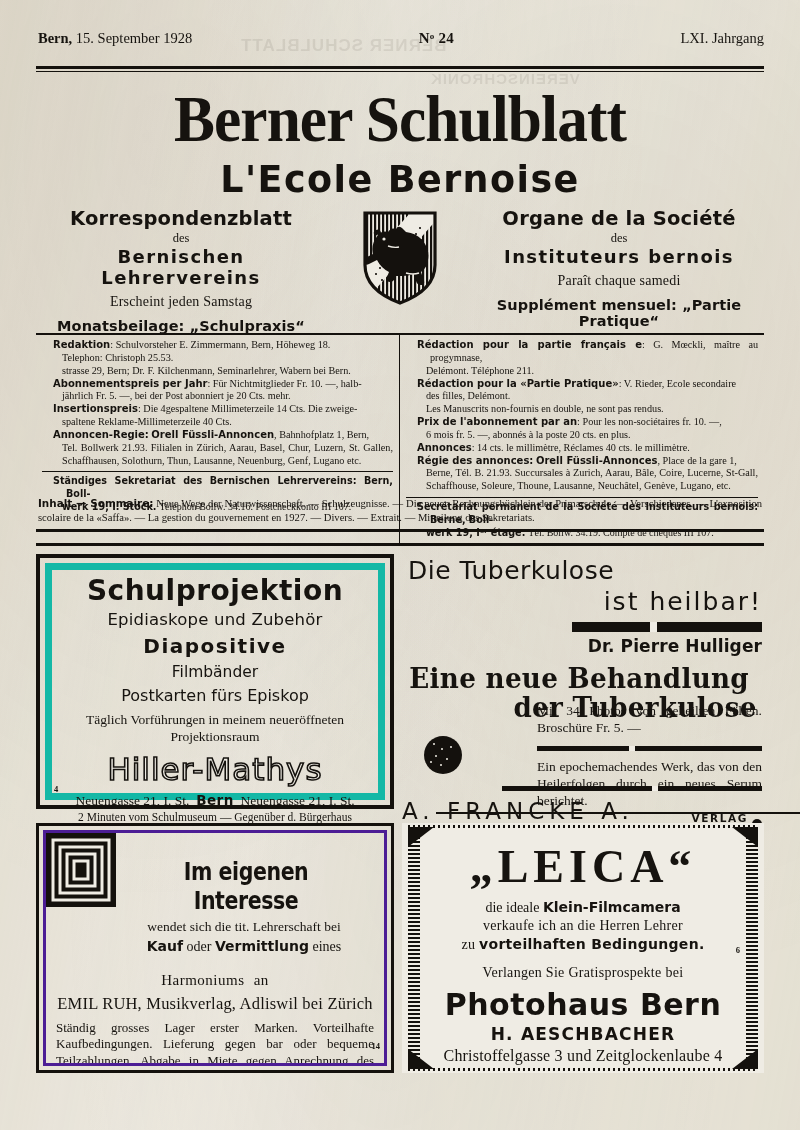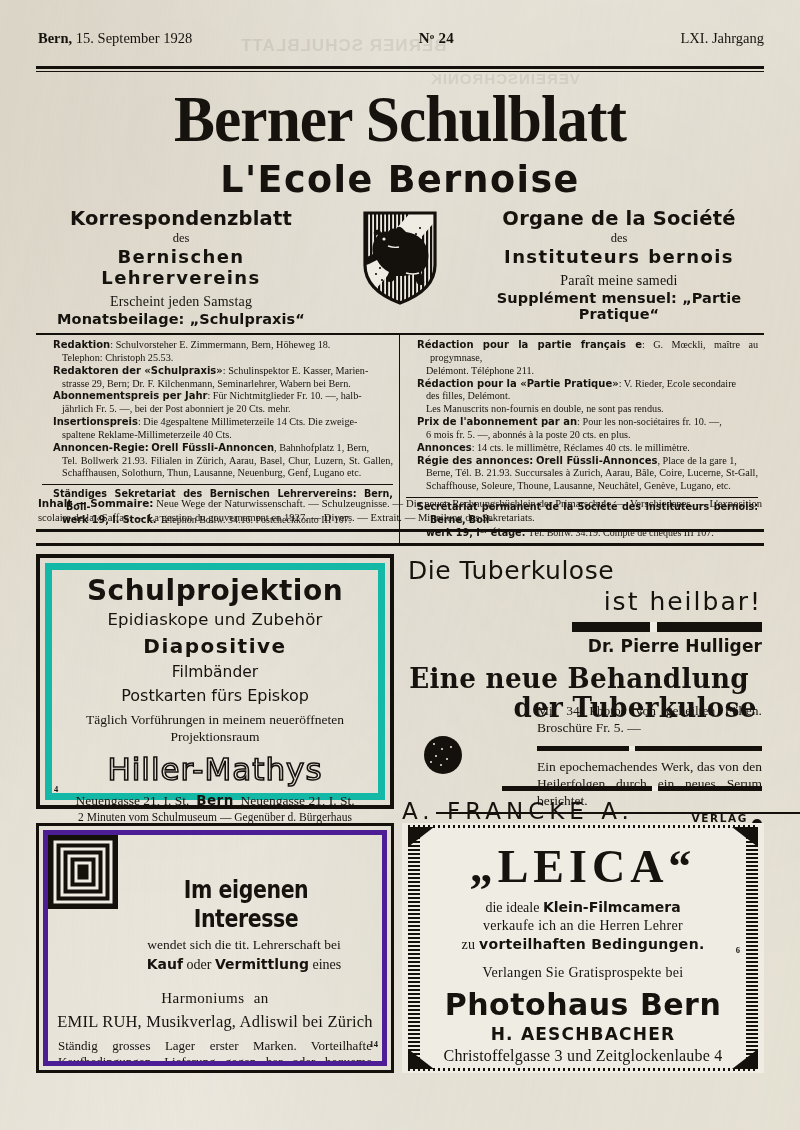--- a/index.html
+++ b/index.html
@@ -108,21 +108,21 @@
     font-weight: bold;
     font-size: 18px;
     letter-spacing: 1.4px;
     line-height: 1.15;
   }
   .sh-l3 { font-size: 14px; margin-top: 5px; letter-spacing: .2px; }
   .sh-l4 {
     font-family: "DejaVu Sans", sans-serif;
     font-weight: bold;
     font-size: 14.5px;
-    margin-top: 1px;
+    margin-top: 8px;
     letter-spacing: .1px;
   }
 
   
   .arms { width: 96px; display: flex; justify-content: center; padding-top: 2px; }
 
   
   .info-wrap {
     position: absolute;
     left: 36px; top: 333px; width: 728px;
@@ -345,24 +345,24 @@
     border-top: 2.5px solid #14110d;
   }
 
   
   .ad-eigen {
     width: 358px; height: 250px;
     border: 3px solid #14110d;
     padding: 4px;
   }
   .ad-eigen-in {
-    border: 5px solid #4c1d95;
+    border: 3px solid #4c1d95;
     height: 100%; box-sizing: border-box;
     position: relative;
-    padding: 22px 8px 4px;
+    padding: 6px 8px 4px;
     text-align: center;
     overflow: hidden;
   }
   .corner-orn {
     position: absolute; left: 0; top: 0; width: 78px; height: 82px;
   }
   .t-eigen {
     font-family: "DejaVu Sans", sans-serif;
     font-weight: bold;
     font-size: 25px;
@@ -537,35 +537,32 @@
           <path d="M44 63 q7 2 13 0" stroke="#efece4" stroke-width="1.6" fill="none"></path>
         </g>
         <path d="M3 3 H73 V55 Q73 80 38 93 Q3 80 3 55 Z" fill="none" stroke="#14110d" stroke-width="3.2"></path>
       </svg>
     </div>
 
     <div class="subhead-col">
       <div class="sh-l1">Organe de la Société</div>
       <div class="sh-des">des</div>
       <div class="sh-l2">Instituteurs bernois</div>
-      <div class="sh-l3">Paraît meine samedi</div>
+      <div class="sh-l3">Paraît chaque samedi</div>
       <div class="sh-l4">Supplément mensuel: „Partie Pratique“</div>
     </div>
   </div>
 
   <div class="info-wrap">
 
     <div class="info-col left">
       <p class="info-p">
         <b>Redaktion</b><span>: Schulvorsteher E. Zimmermann, Bern, Höheweg 18.</span>
       </p>
       <p class="info-p ind">Telephon: Christoph 25.53.</p>
-      <p class="info-p">
-        <b>Redaktoren der «Schulpraxis»</b><span>: Schulinspektor E. Kasser, Marien-</span>
-      </p>
       <p class="info-p ind">strasse 29, Bern; Dr. F. Kilchenmann, Seminarlehrer, Wabern bei Bern.</p>
       <p class="info-p">
         <b>Abonnementspreis per Jahr</b><span>: Für Nichtmitglieder Fr. 10. —, halb-</span>
       </p>
       <p class="info-p ind">jährlich Fr. 5. —, bei der Post abonniert je 20 Cts. mehr.</p>
       <p class="info-p">
         <b>Insertionspreis</b><span>: Die 4gespaltene Millimeterzeile 14 Cts. Die zweige-</span>
       </p>
       <p class="info-p ind">spaltene Reklame-Millimeterzeile 40 Cts.</p>
       <p class="info-p">

